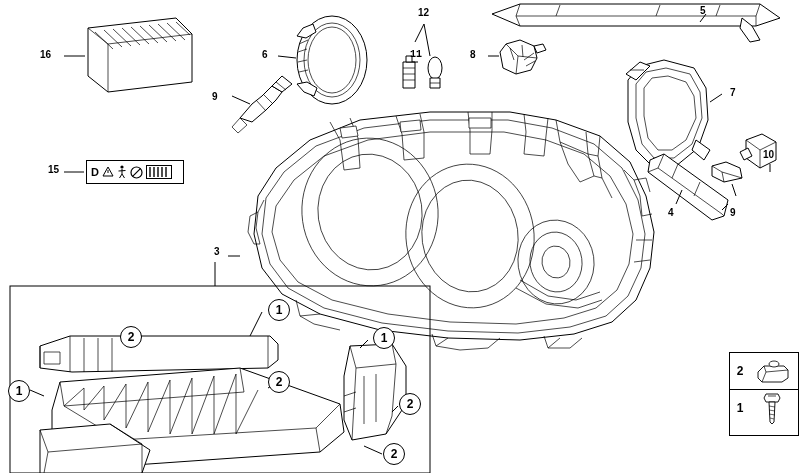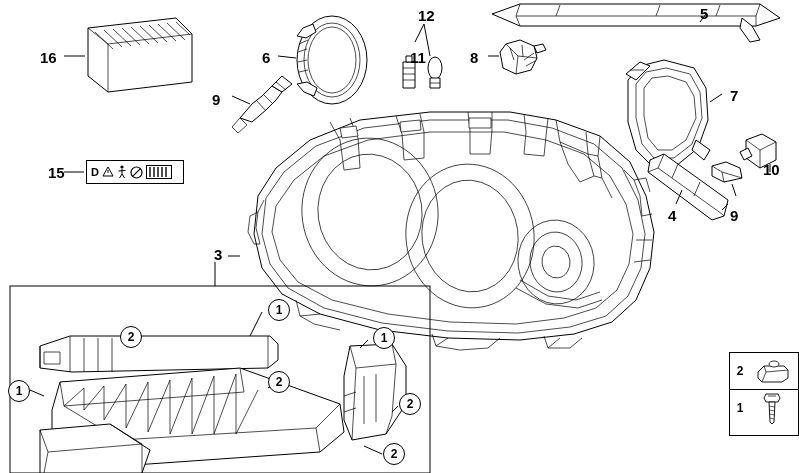--- a/index.html
+++ b/index.html
@@ -10,21 +10,21 @@
   #page {
     position: relative;
     width: 799px;
     height: 473px;
     background: #ffffff;
     font-family: "Liberation Sans", sans-serif;
     overflow: hidden;
   }
   .callout {
     position: absolute;
-    font-size: 15px;
+    font-size: 10px;
     font-weight: bold;
     color: #000000;
     line-height: 1;
     white-space: nowrap;
   }
   .circ {
     position: absolute;
     width: 22px;
     height: 22px;
     border: 1.5px solid #000;
@@ -321,28 +321,28 @@
 
     <line class="ln" x1="64" y1="172" x2="84" y2="172"></line>
 
     <line class="ln" x1="228" y1="256" x2="240" y2="256"></line>
   </svg>
 
   <div class="callout" style="left:40px;  top:50px;">16</div>
   <div class="callout" style="left:262px; top:50px;">6</div>
   <div class="callout" style="left:212px; top:92px;">9</div>
   <div class="callout" style="left:418px; top:8px;">12</div>
-  <div class="callout" style="left:410px; top:50px;">11</div>
+  <div class="callout" style="left:410px; top:50px;font-family:Liberation Mono, monospace;">11</div>
   <div class="callout" style="left:470px; top:50px;">8</div>
   <div class="callout" style="left:700px; top:6px;">5</div>
   <div class="callout" style="left:730px; top:88px;">7</div>
   <div class="callout" style="left:48px;  top:165px;">15</div>
   <div class="callout" style="left:668px; top:208px;">4</div>
   <div class="callout" style="left:730px; top:208px;">9</div>
-  <div class="callout" style="left:763px; top:162px;">10</div>
+  <div class="callout" style="left:763px; top:150px;">10</div>
   <div class="callout" style="left:214px; top:247px;">3</div>
 
   <div class="circ" style="left:268px; top:299px;">1</div>
   <div class="circ" style="left:120px; top:326px;">2</div>
   <div class="circ" style="left:373px; top:327px;">1</div>
   <div class="circ" style="left:8px;   top:380px;">1</div>
   <div class="circ" style="left:268px; top:371px;">2</div>
   <div class="circ" style="left:399px; top:393px;">2</div>
   <div class="circ" style="left:383px; top:443px;">2</div>
 

